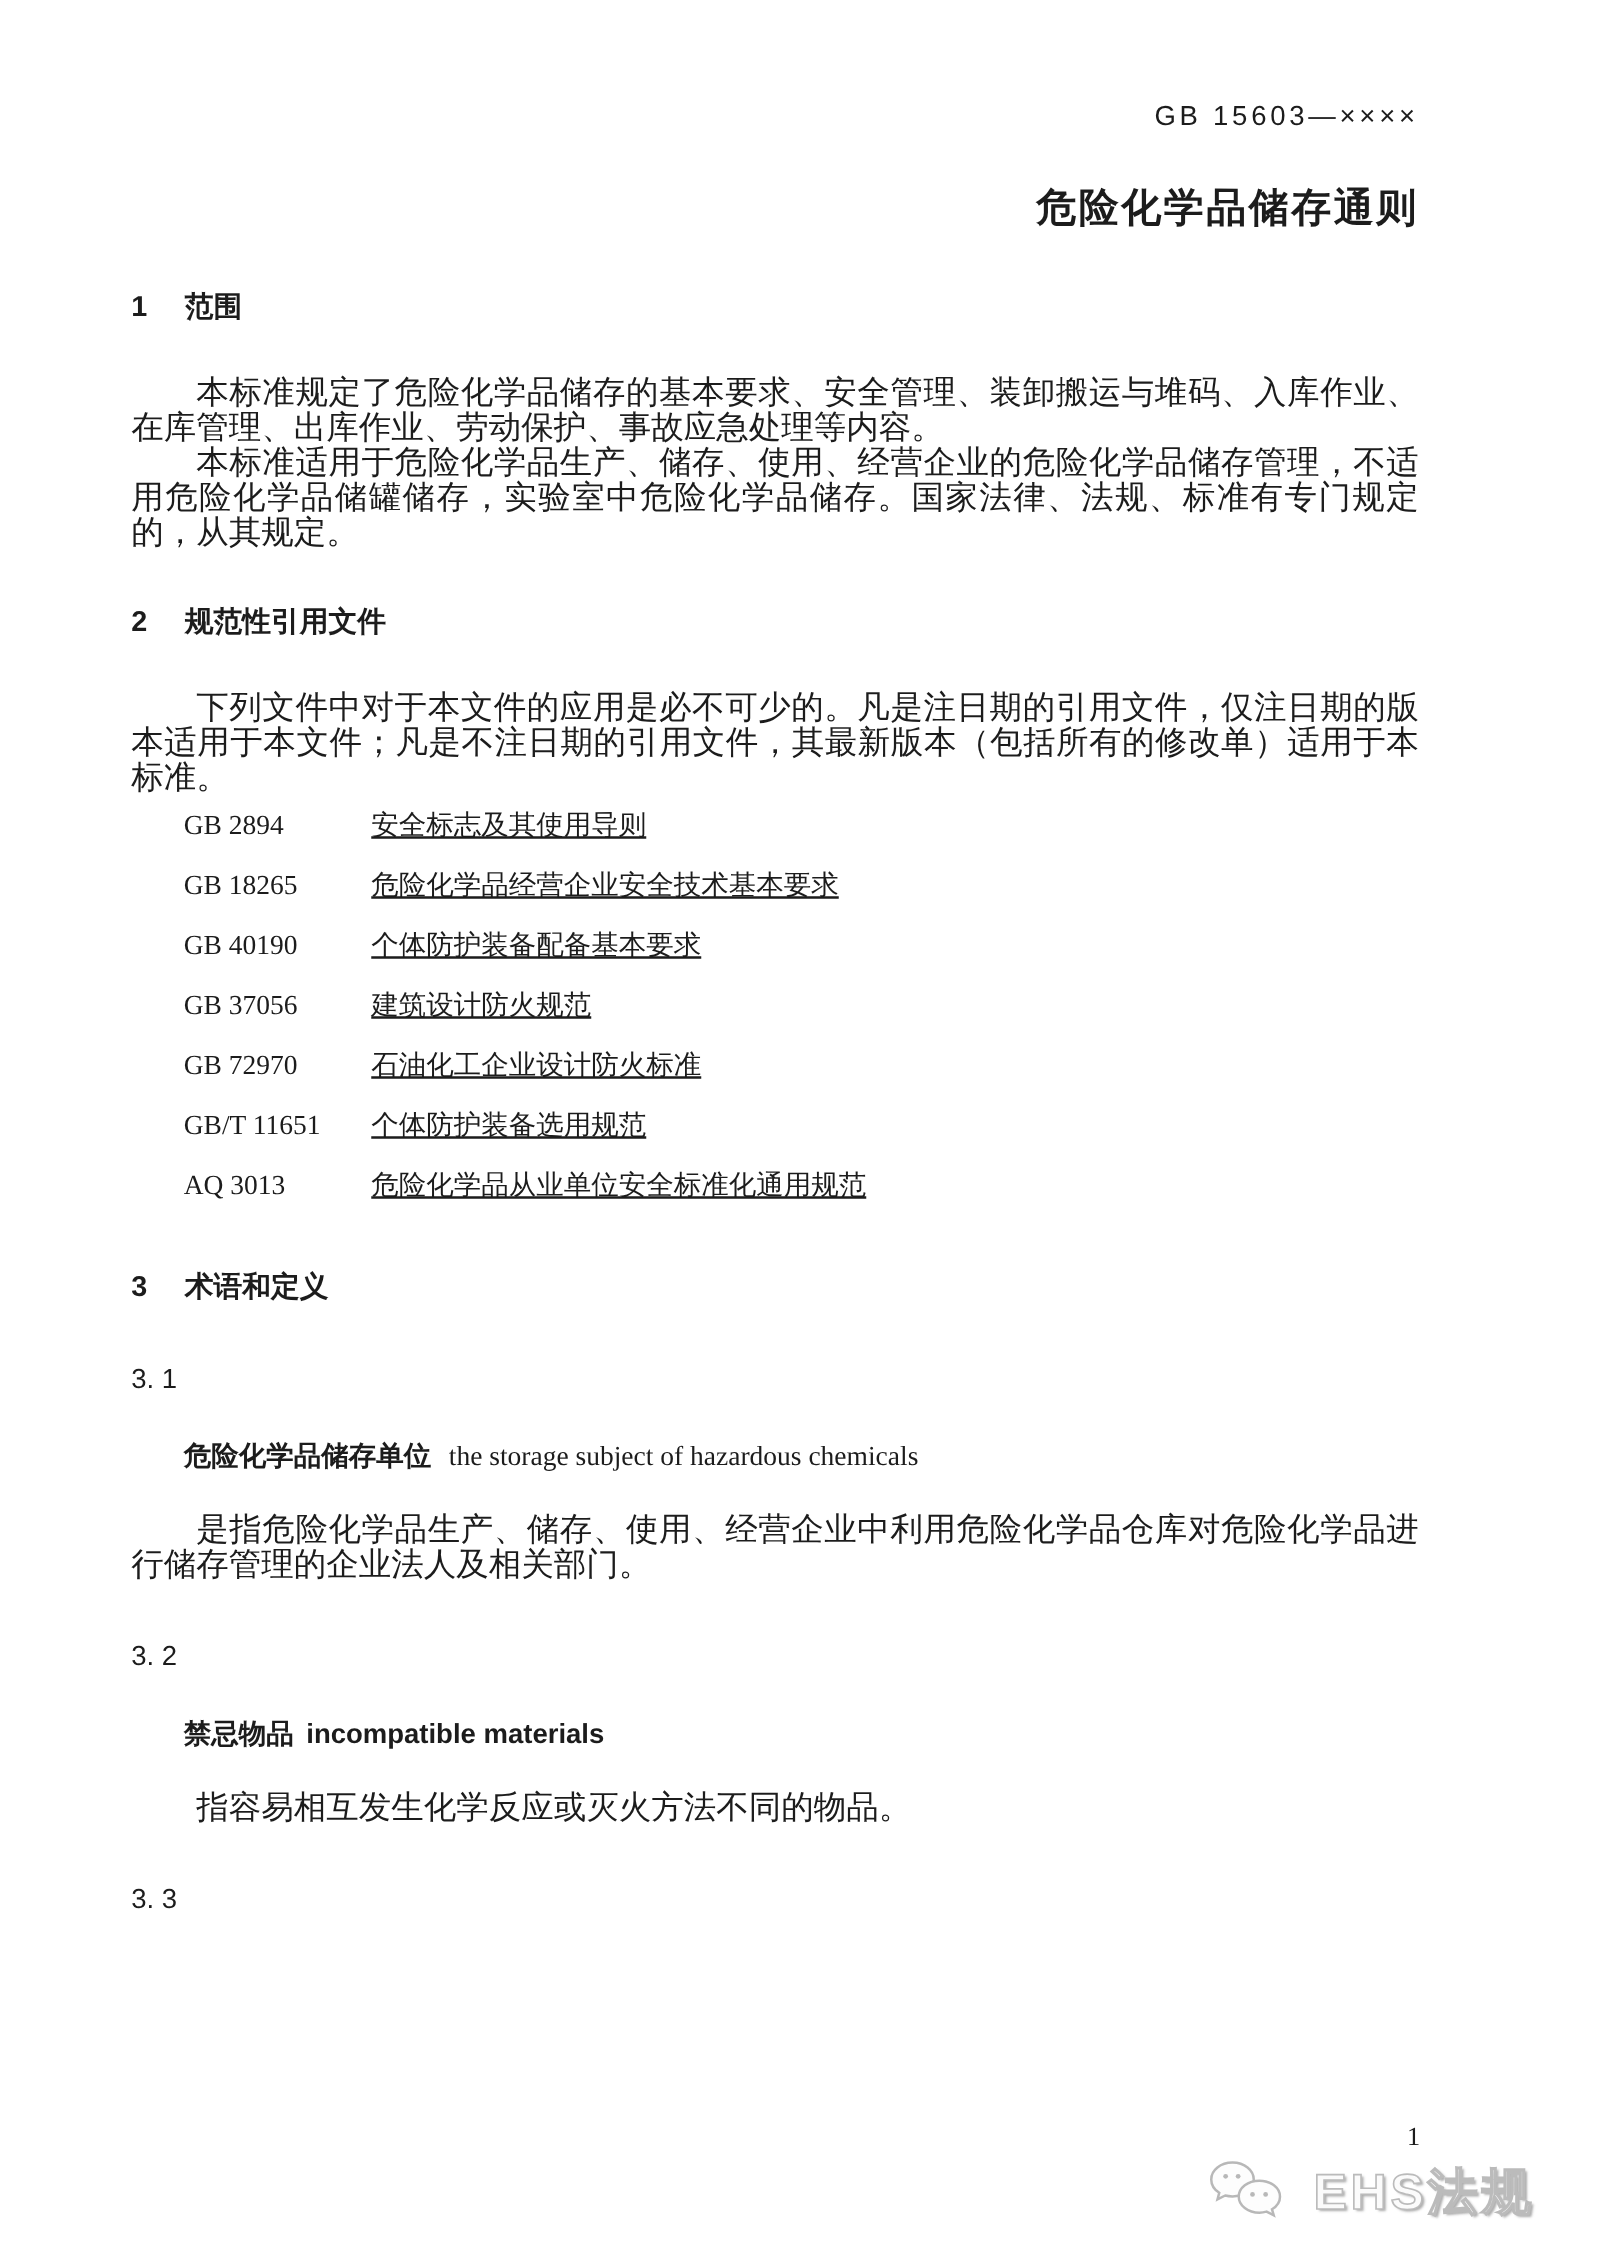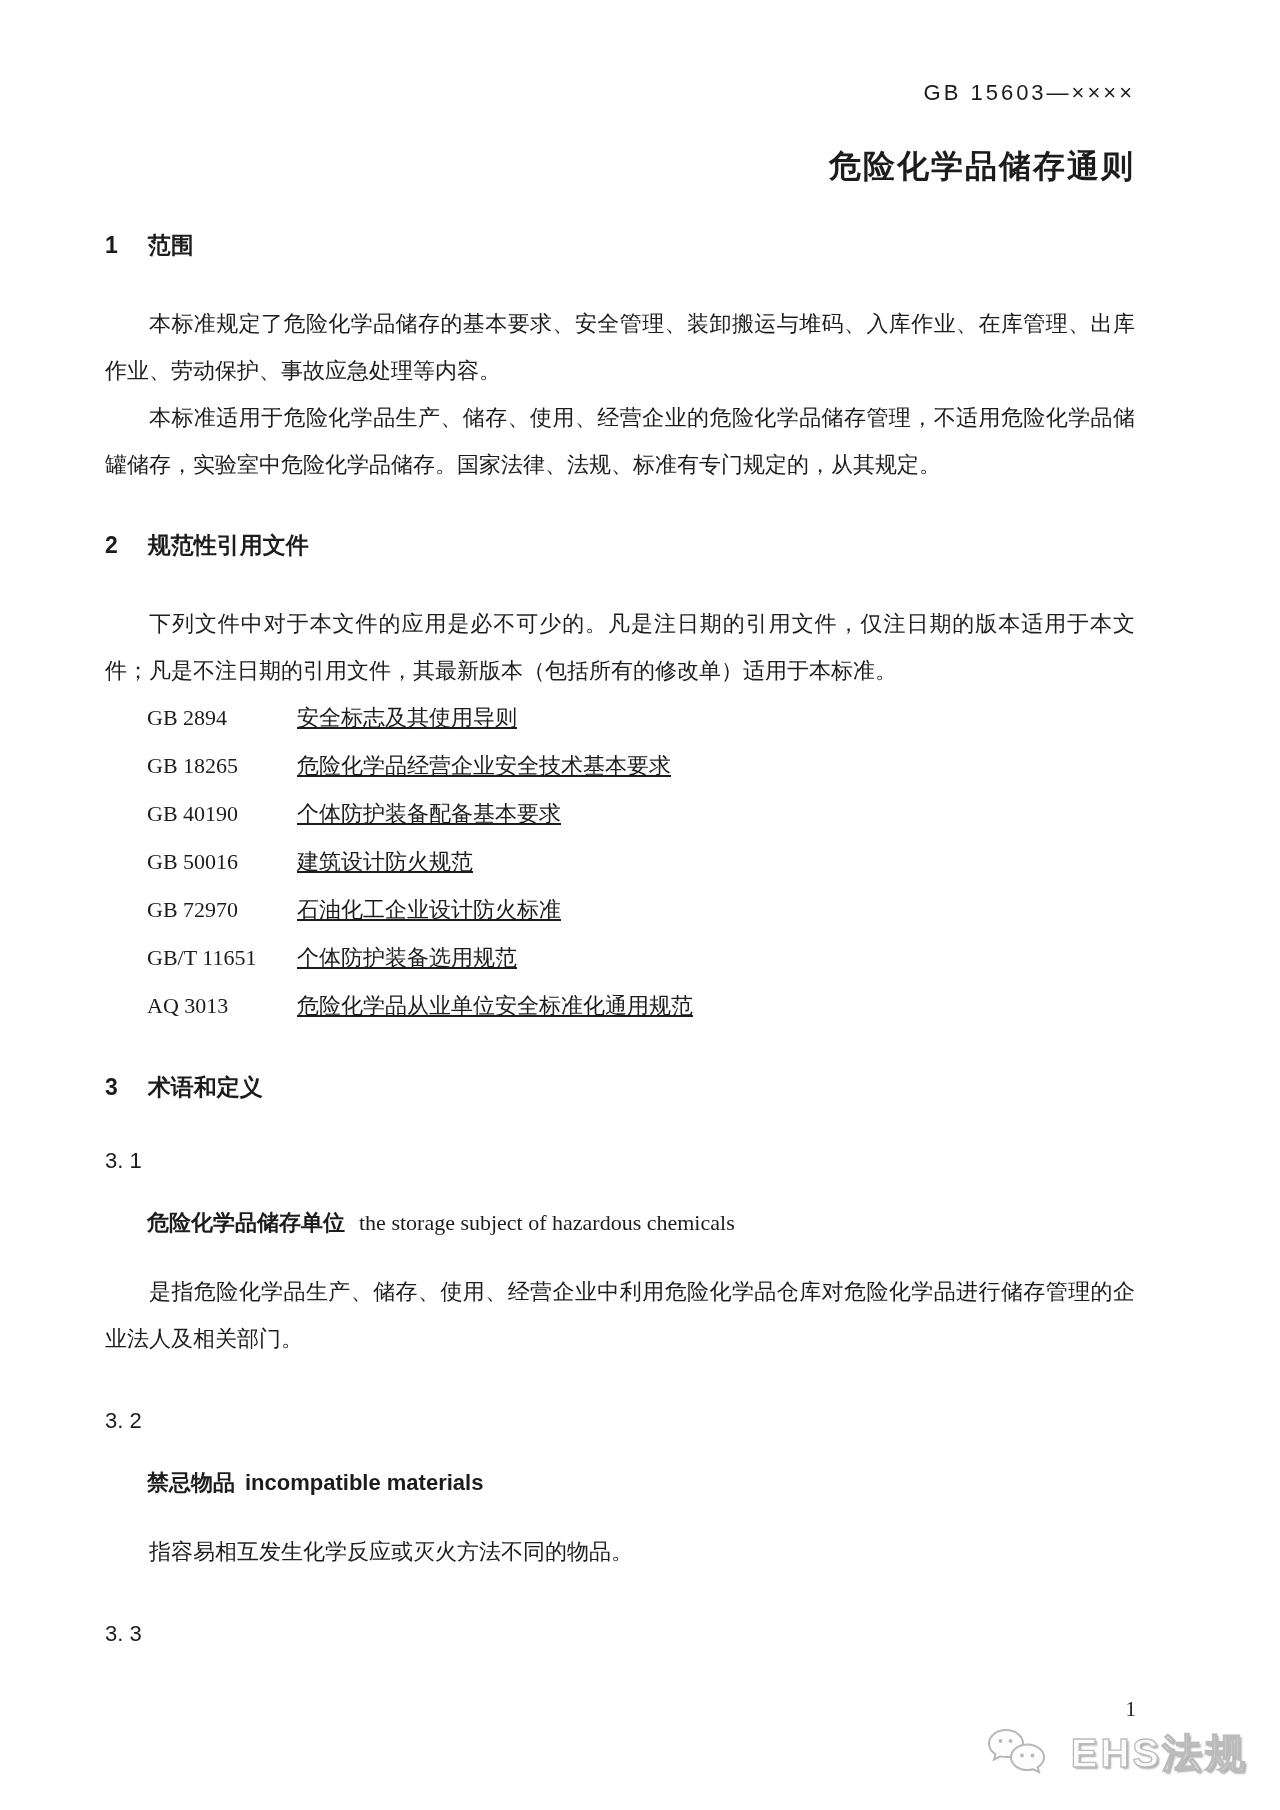--- a/index.html
+++ b/index.html
@@ -36,22 +36,22 @@
   .section-heading {
     font-family: "Liberation Sans", "DejaVu Sans", sans-serif;
     font-weight: bold;
     font-size: 23px;
     line-height: 30px;
     margin-top: 42px;
     margin-bottom: 40px;
   }
   .sec-num { margin-right: 30px; }
   .body-para {
-    font-size: 22px;
-    line-height: 47px;
+    font-size: 26px;
+    line-height: 28px;
     text-align: justify;
     text-indent: 2em;
     margin: 0;
   }
   .ref-list { margin: 0; }
   .ref-row {
     display: flex;
     padding-left: 42px;
     font-size: 22px;
     line-height: 48px;
@@ -87,21 +87,21 @@
   .page-number {
     position: absolute;
     top: 1697px;
     right: 144px;
     font-size: 21px;
     line-height: 24px;
   }
   .watermark {
     position: absolute;
     top: 1726px;
-    right: 32px;
+    right: 52px;
     display: flex;
     align-items: center;
     gap: 24px;
     opacity: 0.95;
   }
   .wm-text {
     font-family: "Liberation Sans", "DejaVu Sans", sans-serif;
     font-weight: bold;
     font-size: 40px;
     letter-spacing: 3px;
@@ -137,21 +137,21 @@
     </div>
     <div class="ref-row">
       <span class="ref-code">GB 18265</span>
       <span class="ref-title">危险化学品经营企业安全技术基本要求</span>
     </div>
     <div class="ref-row">
       <span class="ref-code">GB 40190</span>
       <span class="ref-title">个体防护装备配备基本要求</span>
     </div>
     <div class="ref-row">
-      <span class="ref-code">GB 50016</span>
+      <span class="ref-code">GB 37056</span>
       <span class="ref-title">建筑设计防火规范</span>
     </div>
     <div class="ref-row">
       <span class="ref-code">GB 72970</span>
       <span class="ref-title">石油化工企业设计防火标准</span>
     </div>
     <div class="ref-row">
       <span class="ref-code">GB/T 11651</span>
       <span class="ref-title">个体防护装备选用规范</span>
     </div>

